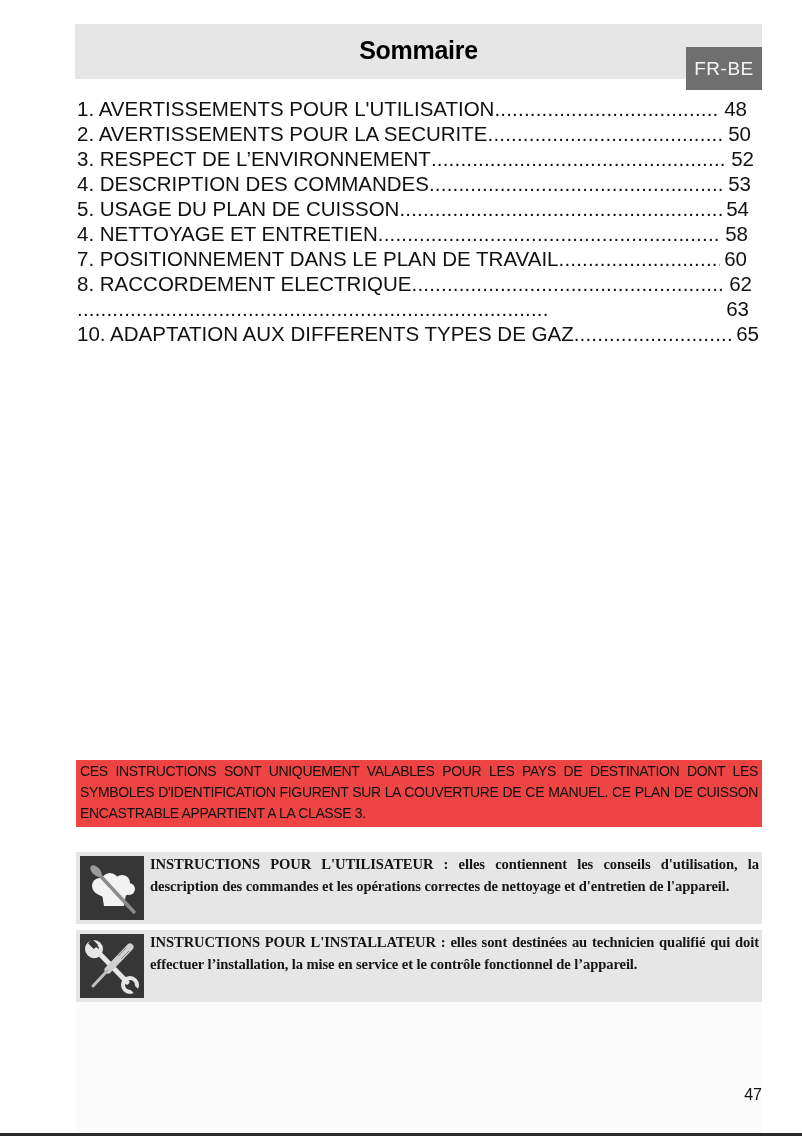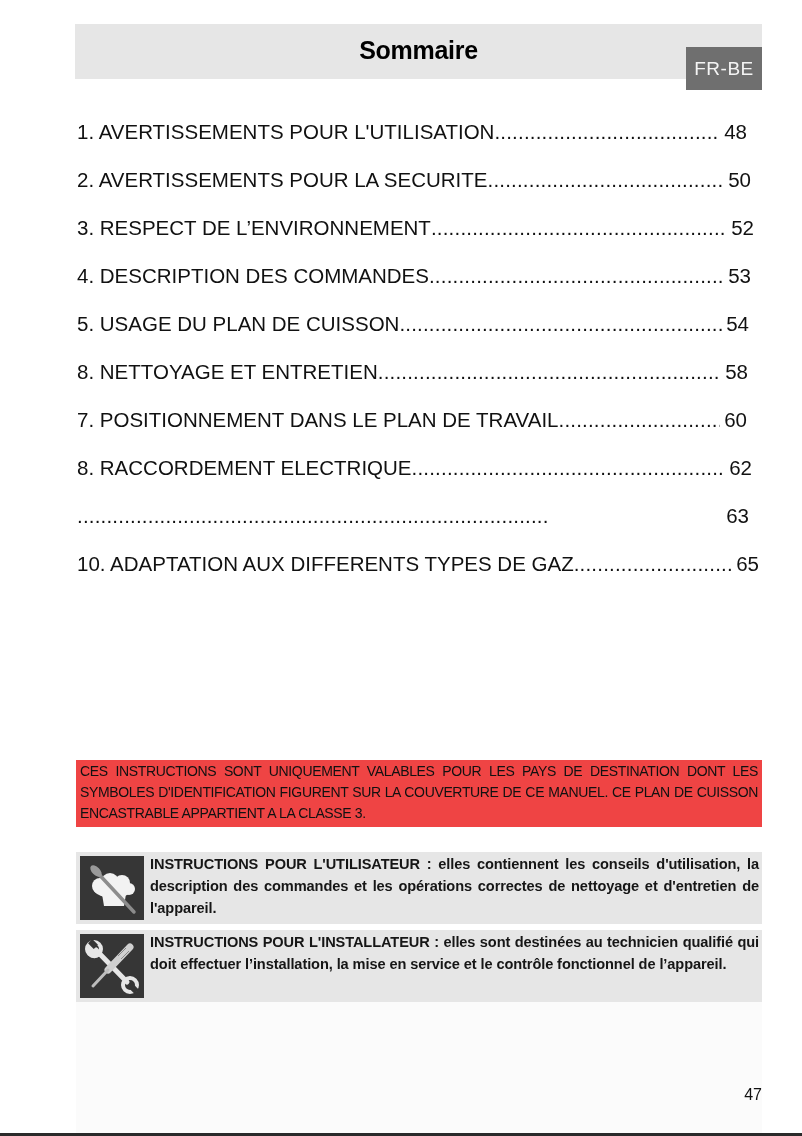--- a/index.html
+++ b/index.html
@@ -25,21 +25,21 @@
     font-weight: bold; font-size: 25px; letter-spacing: -0.3px; color: #000;
   }
   .lang-badge {
     position: absolute; left: 611px; top: 23px; width: 76px; height: 43px;
     background: #6f6f6f; color: #f4f4f4;
     font-size: 19px; line-height: 43px; text-align: center; letter-spacing: 0.5px;
   }
   .toc { position: absolute; left: 77px; top: 96px; width: 690px; }
   .toc-row {
     position: relative; height: 25px; line-height: 25px; font-size: 20.5px;
-    white-space: nowrap; color: #111; display: flex; align-items: baseline; margin-top: 23px;
+    white-space: nowrap; color: #111; display: flex; align-items: baseline;
   }
   .toc-label { flex: 0 0 auto; }
   .toc-dots {
     flex: 1 1 auto; overflow: hidden; white-space: nowrap; font-size: 20.5px;
     letter-spacing: 0.2px; color: #111;
   }
   .toc-page { flex: 0 0 auto; padding-left: 4px; }
   .notice {
     position: absolute; left: 76px; top: 760px; width: 686px; height: 67px;
     background: #ef4444; box-sizing: border-box; padding: 1px 4px 0 4px;
@@ -51,21 +51,21 @@
     background: #e6e6e6;
   }
   .info-icon {
     position: absolute; left: 4px; top: 4px; width: 64px; height: 64px;
     background: #363636;
   }
   .info-icon svg { width: 64px; height: 64px; display: block; }
   .info-text {
     position: absolute; left: 74px; right: 3px; top: 1px;
     font-weight: bold; font-size: 14.6px; line-height: 22px; color: #161616;
-    text-align: justify; text-align-last: left; letter-spacing: -0.1px;
+    text-align: justify; text-align-last: left; letter-spacing: -0.1px; font-family: Liberation Serif, serif;
   }
   .page-number {
     position: absolute; left: 700px; width: 62px; top: 1086px; text-align: right;
     font-size: 16px; color: #111;
   }
 </style>
 </head>
 <body>
 
 <div class="lower-panel"></div>
@@ -95,21 +95,21 @@
     <span class="toc-label">4. DESCRIPTION DES COMMANDES </span>
     <span class="toc-dots">..........................................................................</span>
     <span class="toc-page">53</span>
   </div>
   <div class="toc-row" style="width:672px">
     <span class="toc-label">5. USAGE DU PLAN DE CUISSON </span>
     <span class="toc-dots">..........................................................................</span>
     <span class="toc-page">54</span>
   </div>
   <div class="toc-row" style="width:671px">
-    <span class="toc-label">8. NETTOYAGE ET ENTRETIEN</span>
+    <span class="toc-label">4. NETTOYAGE ET ENTRETIEN</span>
     <span class="toc-dots">................................................................................</span>
     <span class="toc-page">58</span>
   </div>
   <div class="toc-row" style="width:670px">
     <span class="toc-label">7. POSITIONNEMENT DANS LE PLAN DE TRAVAIL</span>
     <span class="toc-dots">..................................................</span>
     <span class="toc-page">60</span>
   </div>
   <div class="toc-row" style="width:675px">
     <span class="toc-label">8. RACCORDEMENT ELECTRIQUE </span>

